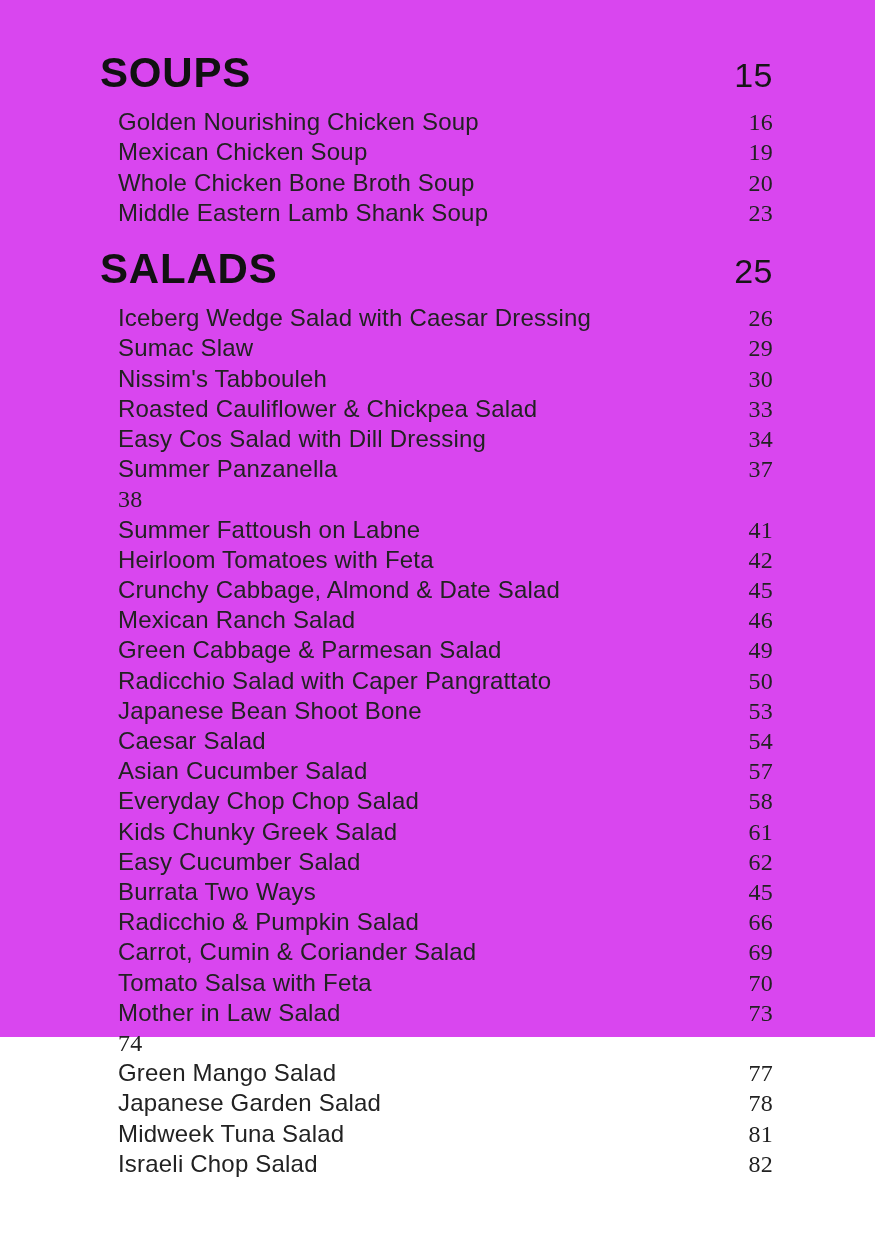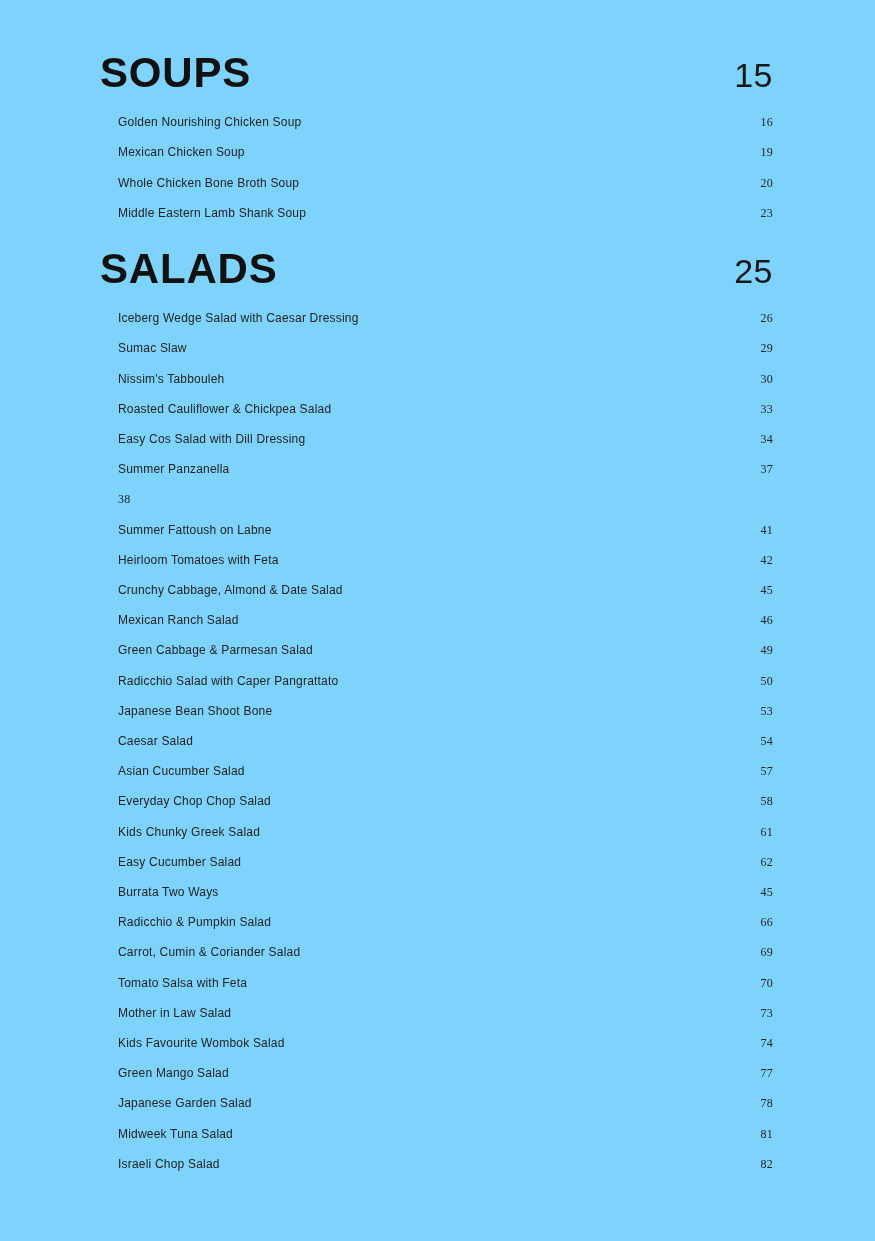--- a/index.html
+++ b/index.html
@@ -10,23 +10,23 @@
   body {
     width: 875px;
     height: 1241px;
     font-family: "Liberation Sans", sans-serif;
     color: #1d1d1d;
     overflow: hidden;
   }
   .page {
     box-sizing: border-box;
     width: 875px;
-    height: 1241px;
+    height: 1037px;
     padding: 50px 102px 0 100px;
-    background: #7dd3fc;
+    background: #d946ef;
   }
   .toc-section { margin: 0; }
   .section-header {
     display: flex;
     justify-content: space-between;
     align-items: baseline;
     margin: 0 0 11px 0;
   }
   .section-title {
     font-size: 42px;
@@ -44,21 +44,21 @@
   }
   .item-list {
     list-style: none;
     margin: 0 0 18px 0;
     padding: 0 0 0 18px;
   }
   .toc-row {
     display: flex;
     justify-content: space-between;
     align-items: baseline;
-    font-size: 12px;
+    font-size: 24px;
     font-weight: 300;
     line-height: 30.2px;
     letter-spacing: 0.2px;
     color: #222222;
   }
   .item-name { white-space: nowrap; }
   .item-page { white-space: nowrap; font-family: Liberation Serif, serif; }
 </style>
 </head>
 <body>
@@ -184,21 +184,20 @@
           </li>
           <li class="toc-row">
             <span class="item-name">Tomato Salsa with Feta</span>
             <span class="item-page">70</span>
           </li>
           <li class="toc-row">
             <span class="item-name">Mother in Law Salad</span>
             <span class="item-page">73</span>
           </li>
           <li class="toc-row">
-            <span class="item-name">Kids Favourite Wombok Salad</span>
             <span class="item-page">74</span>
           </li>
           <li class="toc-row">
             <span class="item-name">Green Mango Salad</span>
             <span class="item-page">77</span>
           </li>
           <li class="toc-row">
             <span class="item-name">Japanese Garden Salad</span>
             <span class="item-page">78</span>
           </li>

